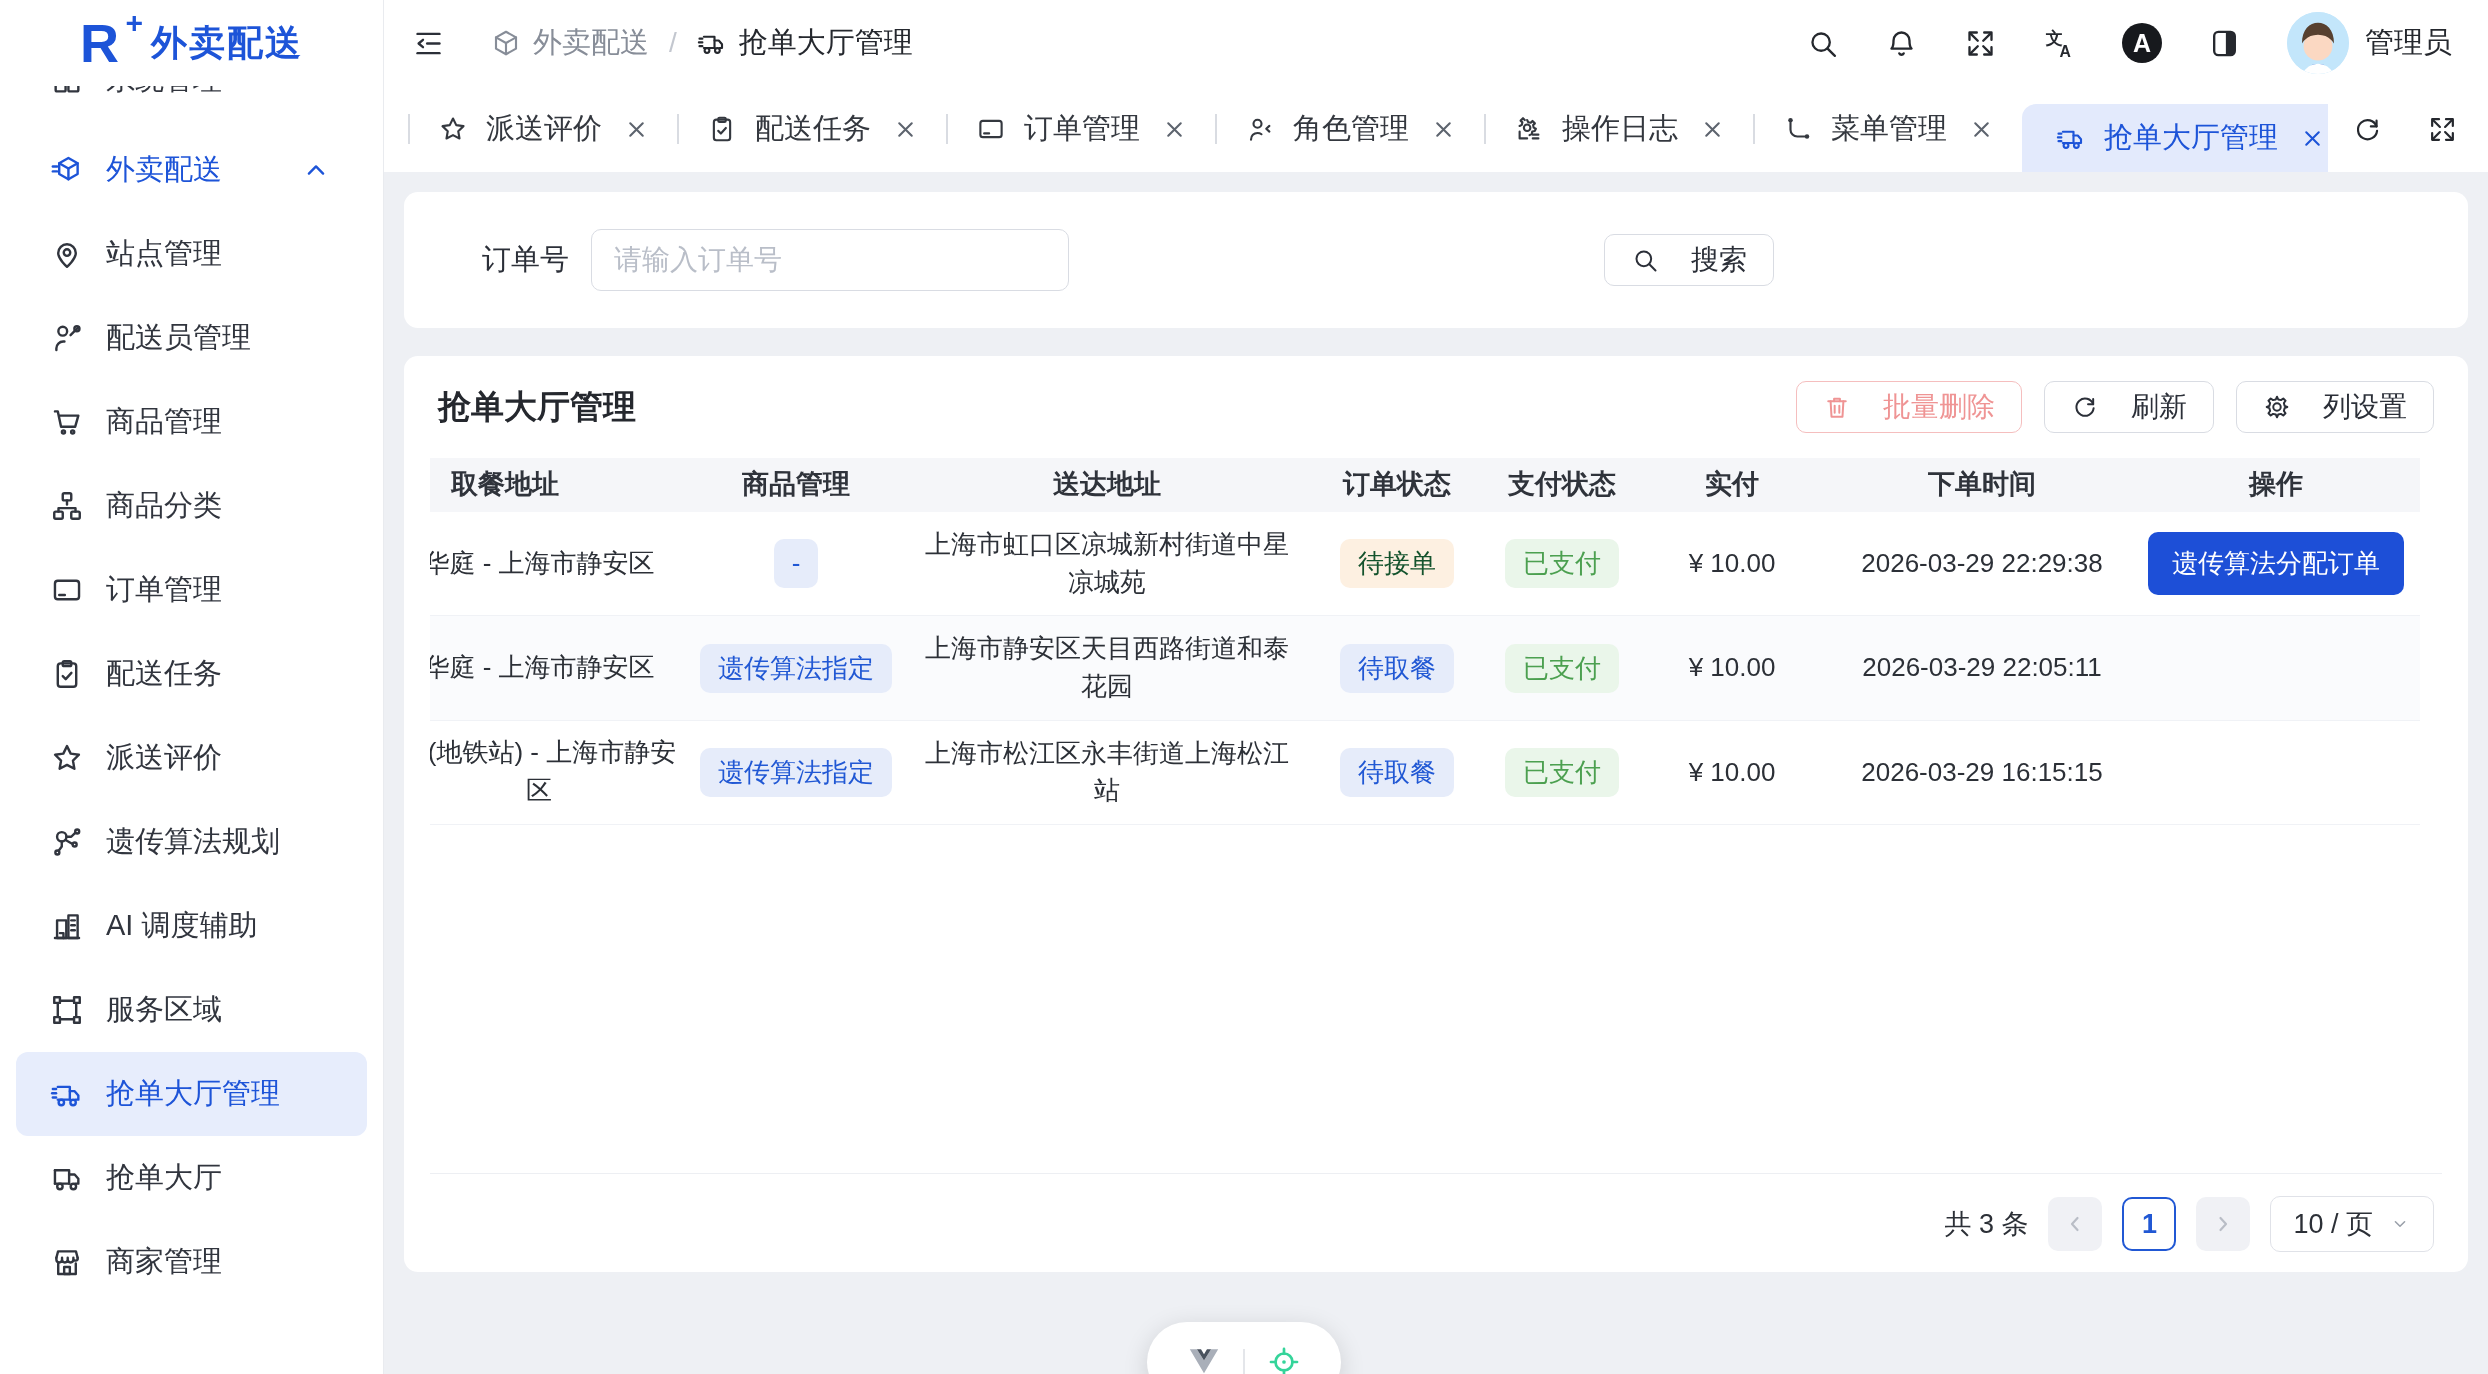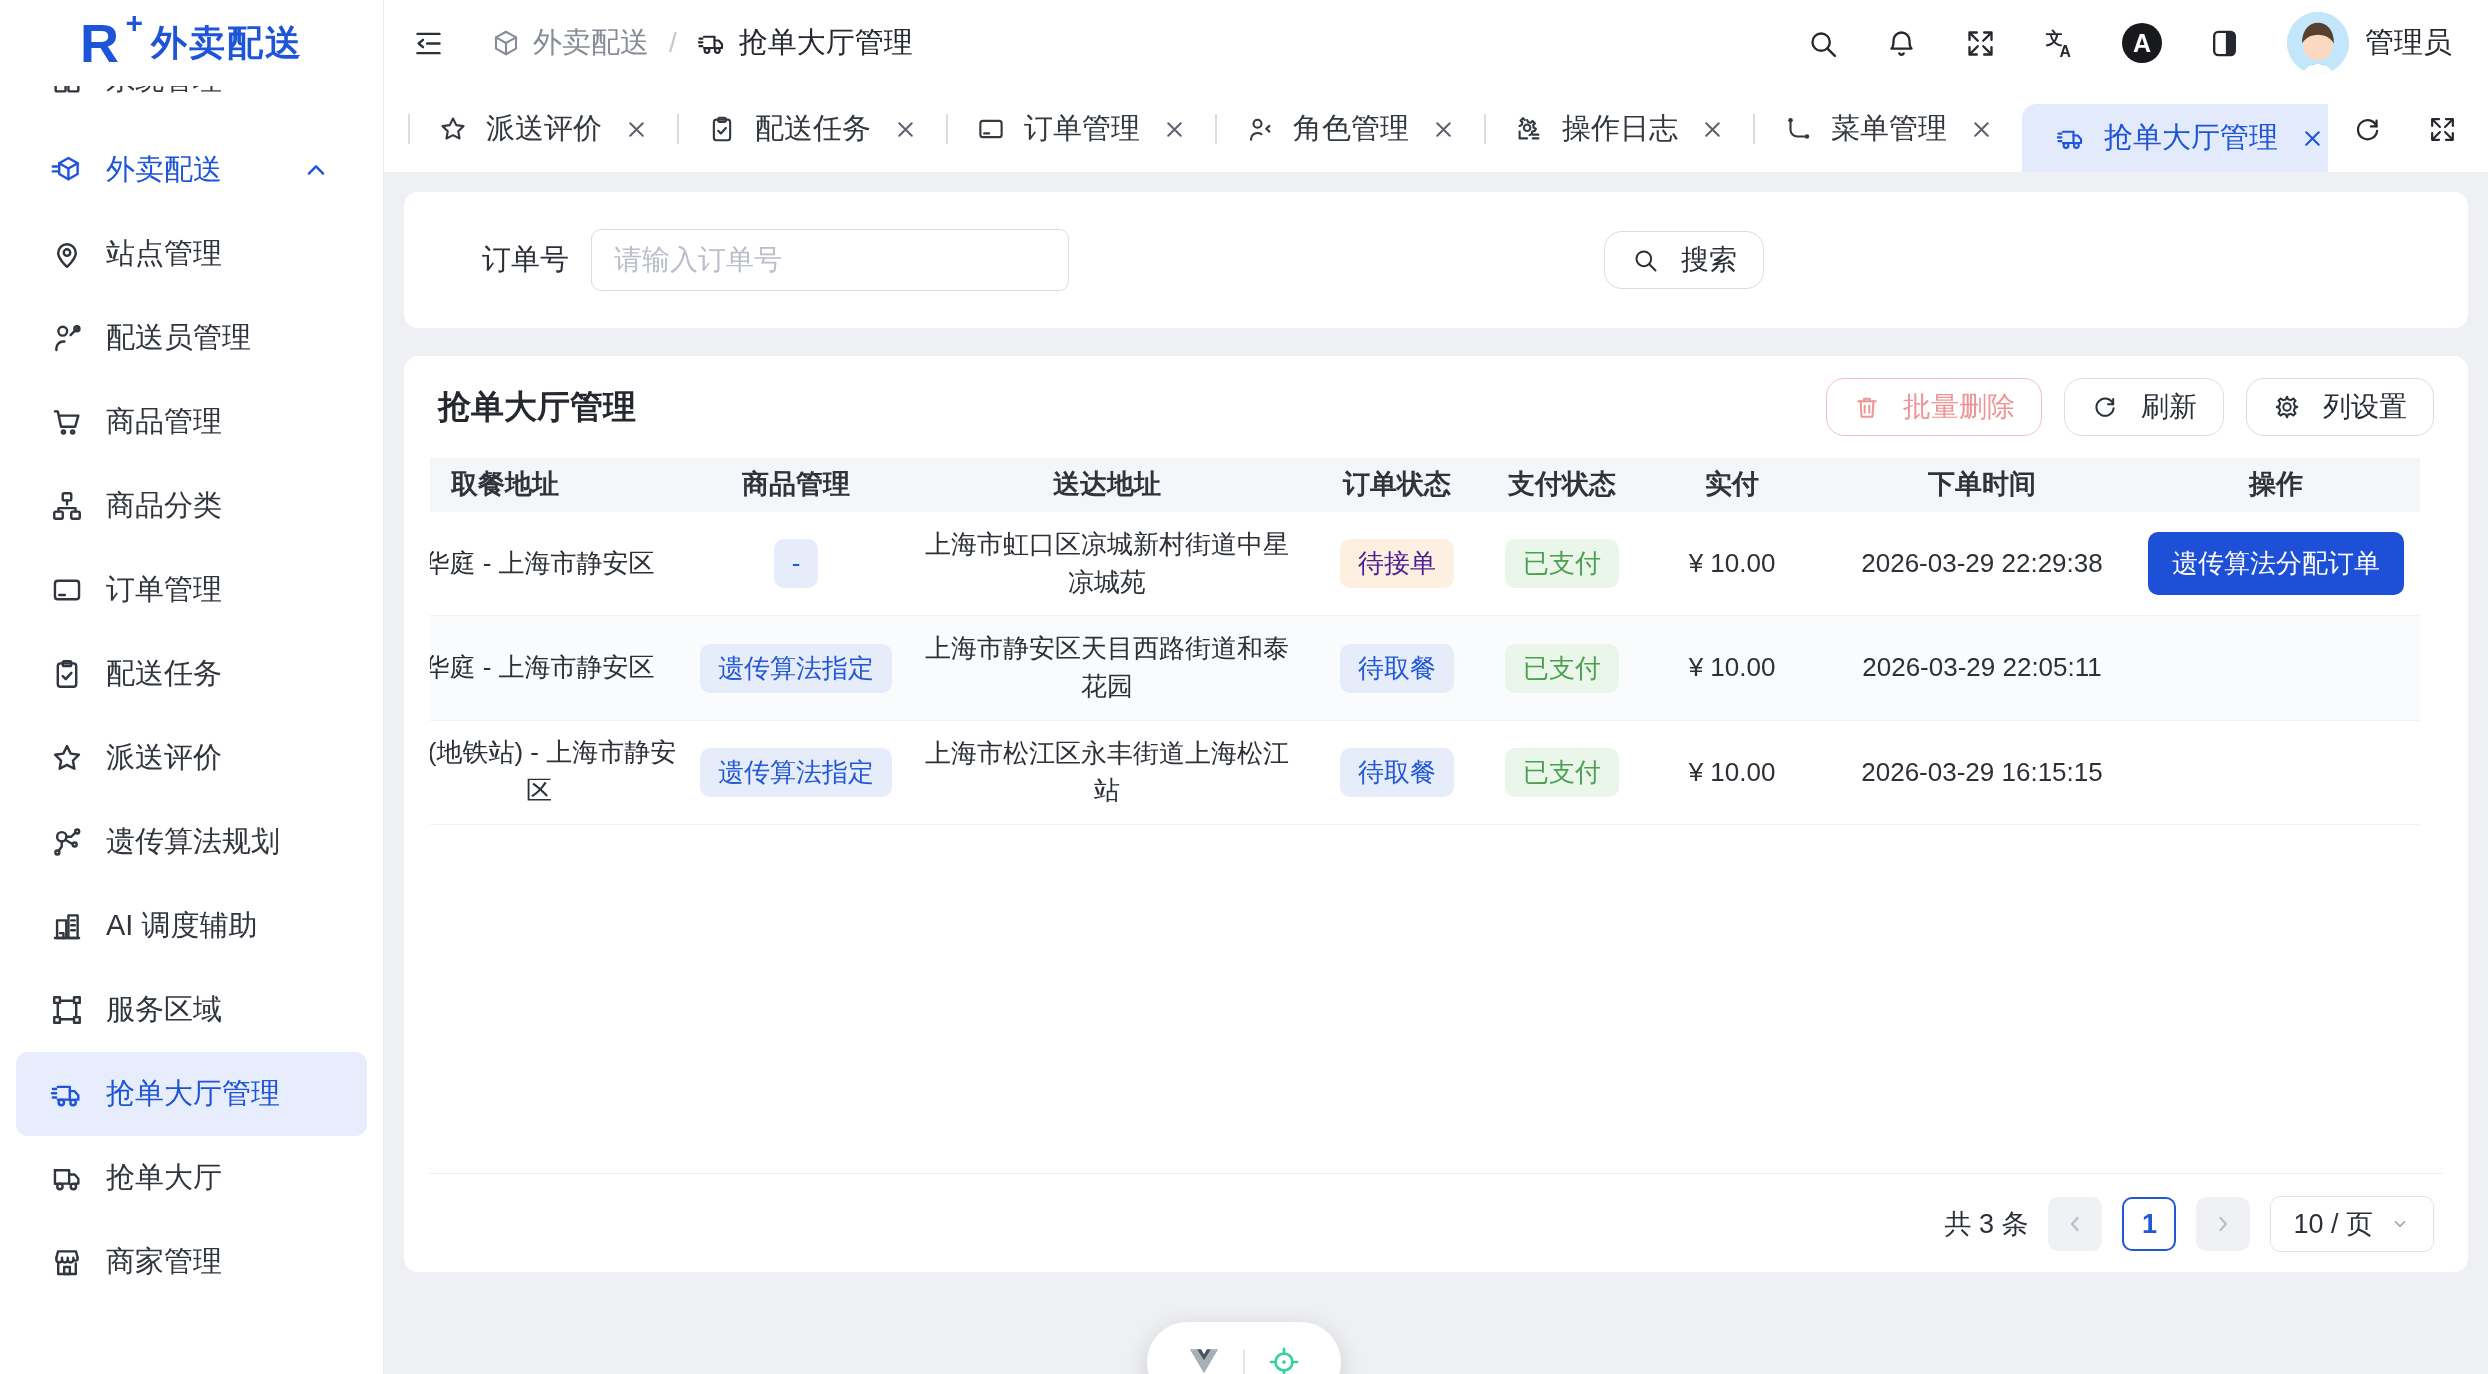--- a/index.html
+++ b/index.html
@@ -65,22 +65,22 @@
   
   .content { position:absolute; top:172px; left:0; right:0; bottom:0; background:#eef0f4;
     padding:20px; overflow:hidden; }
   .card { background:#fff; border-radius:14px; }
   .search-card { height:136px; display:flex; align-items:center; padding:0 78px; margin-bottom:28px; }
   .search-label { font-size:29px; color:#2b2f38; margin-right:22px; }
   .search-input { width:478px; height:62px; border:1px solid #d9dce3; border-radius:10px;
     padding:0 22px; font-size:28px; color:#2b2f38; outline:none;
     font-family:"Liberation Sans","DejaVu Sans",sans-serif; }
   .search-input::placeholder { color:#b9bec8; }
-  .btn { height:58px; border:1px solid #d9dce3; background:#fff; border-radius:18px; font-size:28px;
-    display:inline-flex; align-items:center; gap:22px; padding:0 26px; color:#2b2f38; cursor:pointer;
+  .btn { height:52px; border:1px solid #d9dce3; background:#fff; border-radius:10px; font-size:28px;
+    display:inline-flex; align-items:center; gap:32px; padding:0 26px; color:#2b2f38; cursor:pointer;
     font-family:inherit; }
   .btn svg { width:28px; height:28px; }
   .btn.danger { color:#ef9494; border-color:#f5bebe; }
   .search-btn { margin-left:535px; }
 
   .table-card { position:relative; height:916px; padding:0 26px; }
   .card-head { height:102px; display:flex; align-items:center; padding:0 8px; }
   .card-title { font-size:33px; font-weight:700; color:#25282e; }
   .head-actions { margin-left:auto; display:flex; gap:22px; }
 
@@ -91,21 +91,21 @@
   .trow.tr.alt { background:#fafbfd; }
   .cell { display:flex; align-items:center; justify-content:center; text-align:center;
     padding:14px 8px; line-height:1.45; }
   .c0 { width:350px; position:relative; }
   .c1 { width:232px; } .c2 { width:390px; } .c3 { width:190px; }
   .c4 { width:140px; } .c5 { width:200px; } .c6 { width:300px; } .c7 { width:288px; }
   .c0 .txt { position:absolute; left:50%; top:50%; transform:translate(-50%,-50%) translateX(34px);
     width:300px; text-align:center; }
   .tag { display:inline-block; padding:7px 18px; border-radius:10px; font-size:26px; line-height:1.35; }
   .tag.blue   { background:#e6ecfa; color:#2158d4; }
-  .tag.orange { background:#fdf0e1; color:#4c1d95; }
+  .tag.orange { background:#fdf0e1; color:#14532d; }
   .tag.green  { background:#eaf6ea; color:#4ca050; }
   .action-btn { background:#1d4fd7; color:#fff; border:none; border-radius:10px; padding:14px 24px;
     font-size:26px; cursor:pointer; font-family:inherit; }
 
   .pager { position:absolute; left:26px; right:26px; bottom:0; height:96px; display:flex;
     align-items:center; justify-content:flex-end; gap:20px; font-size:27px; color:#2c3037; padding-right:8px; }
   .pg-btn { width:54px; height:54px; border-radius:10px; background:#f0f1f5; color:#b9bdc6;
     display:flex; align-items:center; justify-content:center; cursor:pointer; }
   .pg-btn svg { width:24px; height:24px; }
   .pg-cur { width:54px; height:54px; border-radius:10px; background:#fff; border:2px solid #2158d4;

